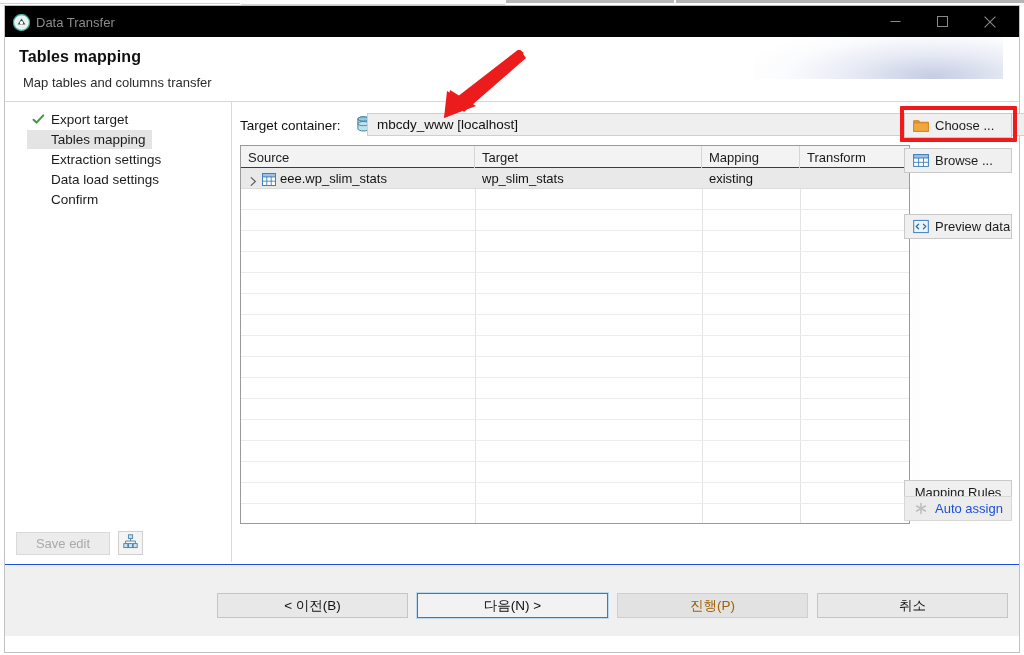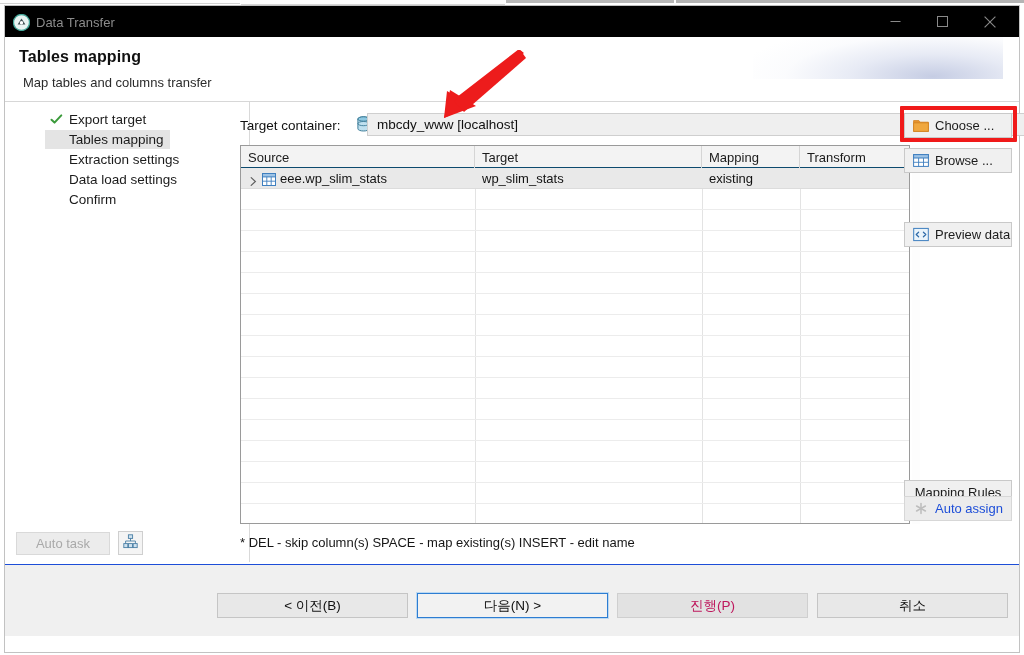--- a/index.html
+++ b/index.html
@@ -84,21 +84,21 @@
 
   
   .body {
     position: absolute; left: 0; top: 96px;
     width: 100%; height: 460px;
     background: #ffffff;
   }
 
   
   .nav {
-    position: absolute; left: 18px; top: 0;
+    position: absolute; left: 0; top: 0;
     width: 227px; height: 100%;
     border-right: 1px solid #d9d9d9;
     background: #ffffff;
     text-align: right;
   }
   .nav-item {
     position: absolute; left: 22px;
     height: 19px;
     font-size: 13.5px; color: #1b1b1b;
     display: flex; align-items: center;
@@ -249,21 +249,21 @@
     background: #e8e8e8;
     border: 1px solid #c5c5c5;
     display: flex; align-items: center; justify-content: center;
     font-size: 13.5px; color: #101010;
   }
   .fbtn.default {
     background: #f2f2f2;
     border: 1px solid #2d7dd2;
     outline: 1px solid #bcd9f2;
   }
-  .fbtn.disabled { color: #be185d; background: #e2e2e2; border-color: #cfcfcf; }
+  .fbtn.disabled { color: #a16207; background: #e2e2e2; border-color: #cfcfcf; }
 
   
   .arrow { position: absolute; left: 414px; top: 50px; pointer-events: none; }
 </style>
 </head>
 <body>
 
 <div id="app">
 
   <div class="bg-fill" style="left:0;top:0;width:240px;height:4px;"></div>
@@ -431,21 +431,21 @@
               <rect x="0.6" y="1.6" width="14.8" height="3.4" fill="#9dc3e6" stroke="#3f7fbf" stroke-width="1"></rect>
               <line x1="5.6" y1="5" x2="5.6" y2="13.4" stroke="#3f7fbf" stroke-width="0.9"></line>
               <line x1="10.5" y1="5" x2="10.5" y2="13.4" stroke="#3f7fbf" stroke-width="0.9"></line>
               <line x1="0.6" y1="9.3" x2="15.4" y2="9.3" stroke="#3f7fbf" stroke-width="0.9"></line>
             </svg>
           </span>
           <span>Browse ...</span>
         </div>
 
 
-        <div class="sidebtn" style="top:120px;">
+        <div class="sidebtn" style="top:112px;">
           <span class="sico">
             <svg width="16" height="15" viewBox="0 0 16 15">
               <rect x="0.7" y="1.4" width="14.6" height="12.2" fill="#eaf4fb" stroke="#3f7fbf" stroke-width="1"></rect>
               <path d="M5.6 5.2 L3.2 7.5 L5.6 9.8" fill="none" stroke="#2f6aa8" stroke-width="1.2" stroke-linecap="round" stroke-linejoin="round"></path>
               <path d="M10.4 5.2 L12.8 7.5 L10.4 9.8" fill="none" stroke="#2f6aa8" stroke-width="1.2" stroke-linecap="round" stroke-linejoin="round"></path>
             </svg>
           </span>
           <span>Preview data</span>
         </div>
 
@@ -462,24 +462,23 @@
                 <line x1="12.4" y1="5" x2="3.6" y2="10"></line>
               </g>
             </svg>
           </span>
           <span>Auto assign</span>
         </div>
 
       </div>
     </div>
 
-    <div class="hint" style="left:235px;top:529px;">* DEL - skip column(s)  SPACE - map existing(s)  INSERT - edit name</div>
 
     <div class="savetask">
-      <span>Auto task</span>
+      <span>Save edit</span>
     </div>
     <div class="savebtn2">
       <span>
         <svg width="15" height="15" viewBox="0 0 15 15">
           <rect x="5.4" y="0.8" width="4.2" height="3.6" fill="#cfe2ef" stroke="#4a7fa5" stroke-width="0.9"></rect>
           <line x1="7.5" y1="4.4" x2="7.5" y2="7" stroke="#4a7fa5" stroke-width="0.9"></line>
           <line x1="2.6" y1="7" x2="12.4" y2="7" stroke="#4a7fa5" stroke-width="0.9"></line>
           <line x1="2.6" y1="7" x2="2.6" y2="9.6" stroke="#4a7fa5" stroke-width="0.9"></line>
           <line x1="12.4" y1="7" x2="12.4" y2="9.6" stroke="#4a7fa5" stroke-width="0.9"></line>
           <rect x="0.8" y="9.6" width="4" height="4" fill="#cfe2ef" stroke="#4a7fa5" stroke-width="0.9"></rect>

